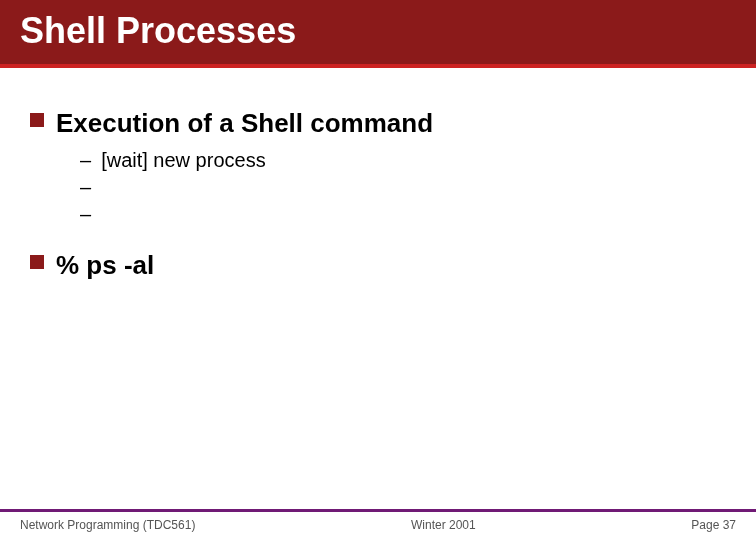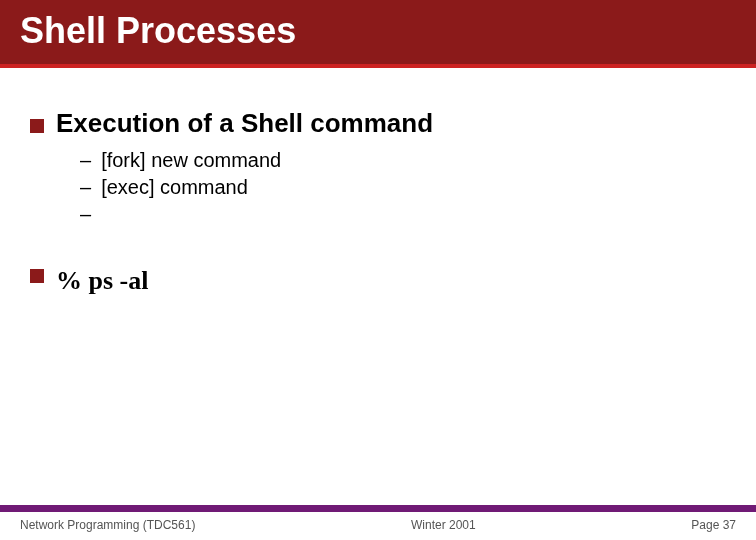--- a/index.html
+++ b/index.html
@@ -47,21 +47,21 @@
     .content-area {
       padding: 20px 30px 20px 30px;
     }
 
     .bullet-section {
       margin-bottom: 24px;
     }
 
     .main-bullet {
       display: flex;
-      align-items: center;
+      align-items: flex-start;
       margin-bottom: 10px;
     }
 
     .bullet-square {
       width: 14px;
       height: 14px;
       background: #8B1A1A;
       margin-right: 12px;
       margin-top: 5px;
       flex-shrink: 0;
@@ -97,35 +97,34 @@
       color: #000000;
       font-family: Arial, Helvetica, sans-serif;
     }
 
     .ps-bullet .main-bullet-text {
       font-size: 26px;
       font-weight: bold;
     }
 
     .monospace-text {
-      font-family: Liberation Serif, serif;
+      font-family: Liberation Sans, sans-serif;
       font-size: 26px;
       font-weight: bold;
-      margin-top: 16px;
     }
 
     .footer {
       position: absolute;
       bottom: 8px;
       left: 0;
       right: 0;
       display: flex;
       justify-content: space-between;
       padding: 0 20px;
-      border-top: 7px solid #701a75;
+      border-top: 3px solid #701a75;
       padding-top: 6px;
     }
 
     .footer-text {
       font-size: 12px;
       color: #555555;
       font-family: Arial, Helvetica, sans-serif;
     }
   </style>
 </head>
@@ -141,25 +140,24 @@
   <div class="content-area">
 
     <div class="bullet-section">
       <div class="main-bullet">
         <div class="bullet-square"></div>
         <span class="main-bullet-text">Execution of a Shell command</span>
       </div>
       <div class="sub-bullets">
         <div class="sub-bullet">
           <span class="sub-dash">–</span>
-          <span class="sub-bullet-text">[fork] new command</span>
+          <span class="sub-bullet-text">[wait] new process</span>
         </div>
         <div class="sub-bullet">
           <span class="sub-dash">–</span>
-          <span class="sub-bullet-text">[exec] command</span>
         </div>
         <div class="sub-bullet">
           <span class="sub-dash">–</span>
         </div>
       </div>
     </div>
 
     <div class="bullet-section ps-bullet">
       <div class="main-bullet">
         <div class="bullet-square"></div>

